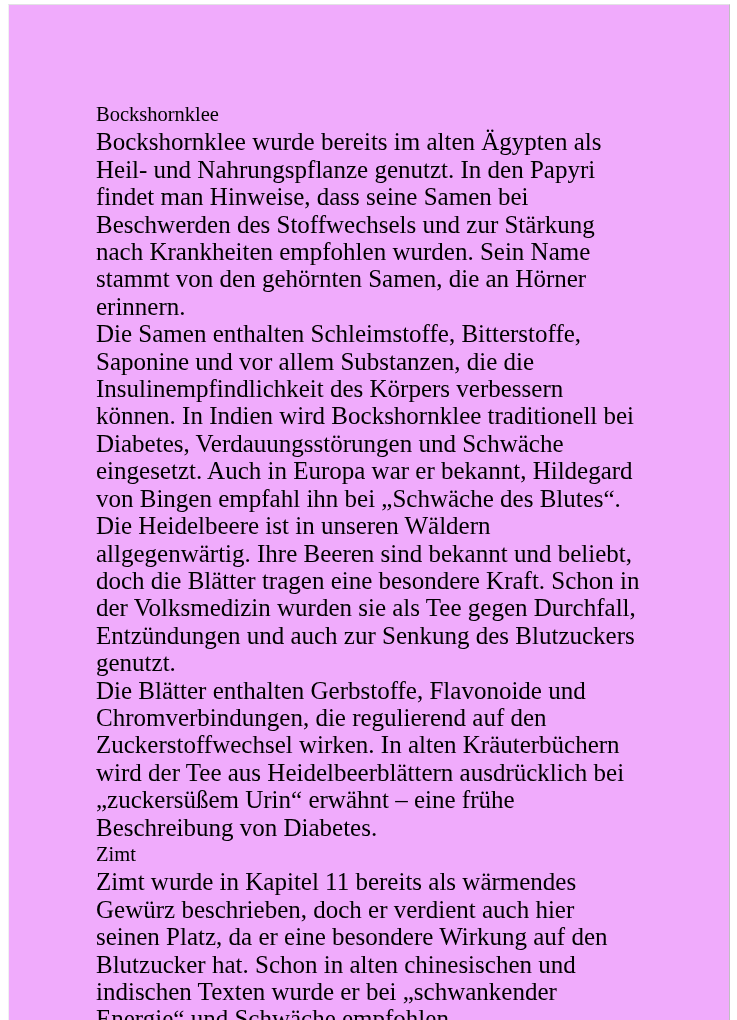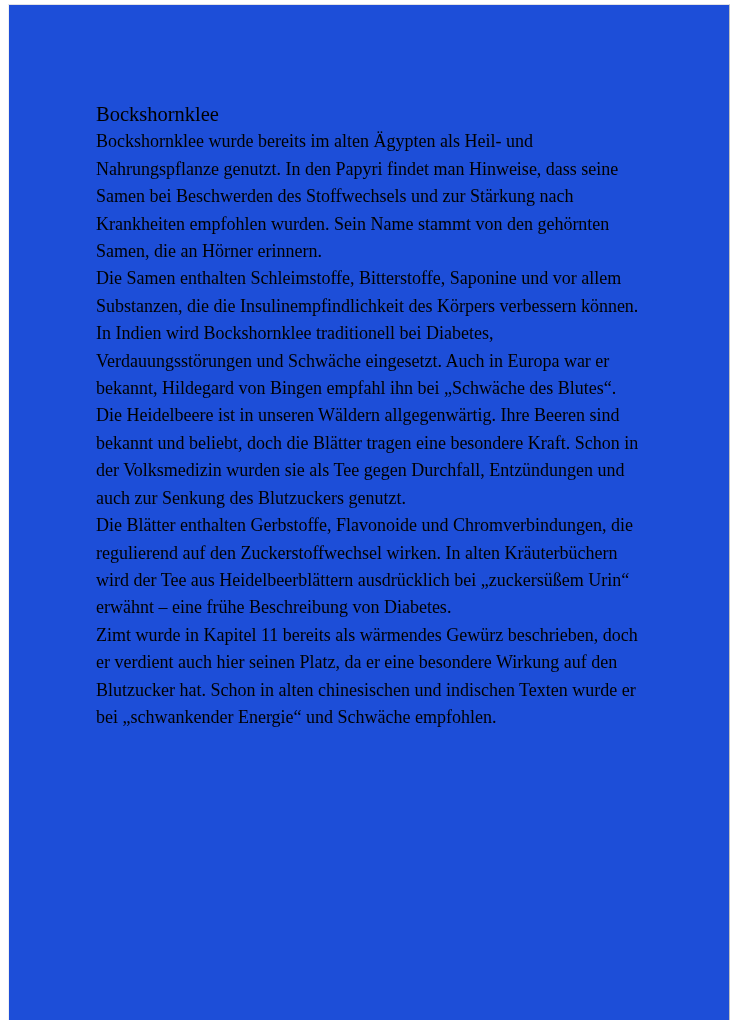--- a/index.html
+++ b/index.html
@@ -18,21 +18,21 @@
     -webkit-font-smoothing: antialiased;
   }
 
   
   .page-sheet {
     position: absolute;
     left: 8px;
     top: 4px;
     width: 722px;               
     height: 1016px;             
-    background: #1d4ed8;
+    background: #f0abfc;
     border-top: 1px solid #e2e2e4;
     border-left: 1px solid #f0f0f2;
     border-right: 1px solid #bfbfc2;
     box-sizing: border-box;
   }
 
   .page-body {
     position: absolute;
     left: 87px;                 
     top: 96px;                  
@@ -49,21 +49,21 @@
   }
 
   .heading {
     font-size: 20.5px;
     line-height: 27.4px;
     margin: 0;
     font-weight: normal;
   }
 
   .para {
-    font-size: 18px;
+    font-size: 25px;
     line-height: 27.4px;
     margin: 0;
     text-align: left;
     hyphens: none;
   }
 </style>
 </head>
 <body>
 
 <div class="page-sheet">
@@ -74,17 +74,18 @@
       <p class="para">Bockshornklee wurde bereits im alten Ägypten als Heil- und Nahrungspflanze genutzt. In den Papyri findet man Hinweise, dass seine Samen bei Beschwerden des Stoffwechsels und zur Stärkung nach Krankheiten empfohlen wurden. Sein Name stammt von den gehörnten Samen, die an Hörner erinnern.</p>
       <p class="para">Die Samen enthalten Schleimstoffe, Bitterstoffe, Saponine und vor allem Substanzen, die die Insulinempfindlichkeit des Körpers verbessern können. In Indien wird Bockshornklee traditionell bei Diabetes, Verdauungsstörungen und Schwäche eingesetzt. Auch in Europa war er bekannt, Hildegard von Bingen empfahl ihn bei „Schwäche des Blutes“.</p>
     </section>
 
     <section class="section">
       <p class="para">Die Heidelbeere ist in unseren Wäldern allgegenwärtig. Ihre Beeren sind bekannt und beliebt, doch die Blätter tragen eine besondere Kraft. Schon in der Volksmedizin wurden sie als Tee gegen Durchfall, Entzündungen und auch zur Senkung des Blutzuckers genutzt.</p>
       <p class="para">Die Blätter enthalten Gerbstoffe, Flavonoide und Chromverbindungen, die regulierend auf den Zuckerstoffwechsel wirken. In alten Kräuterbüchern wird der Tee aus Heidelbeerblättern ausdrücklich bei „zuckersüßem Urin“ erwähnt – eine frühe Beschreibung von Diabetes.</p>
     </section>
 
     <section class="section">
+      <p class="heading">Zimt</p>
       <p class="para">Zimt wurde in Kapitel 11 bereits als wärmendes Gewürz beschrieben, doch er verdient auch hier seinen Platz, da er eine besondere Wirkung auf den Blutzucker hat. Schon in alten chinesischen und indischen Texten wurde er bei „schwankender Energie“ und Schwäche empfohlen.</p>
     </section>
 
   </div>
 </div>
 
 </body></html>

